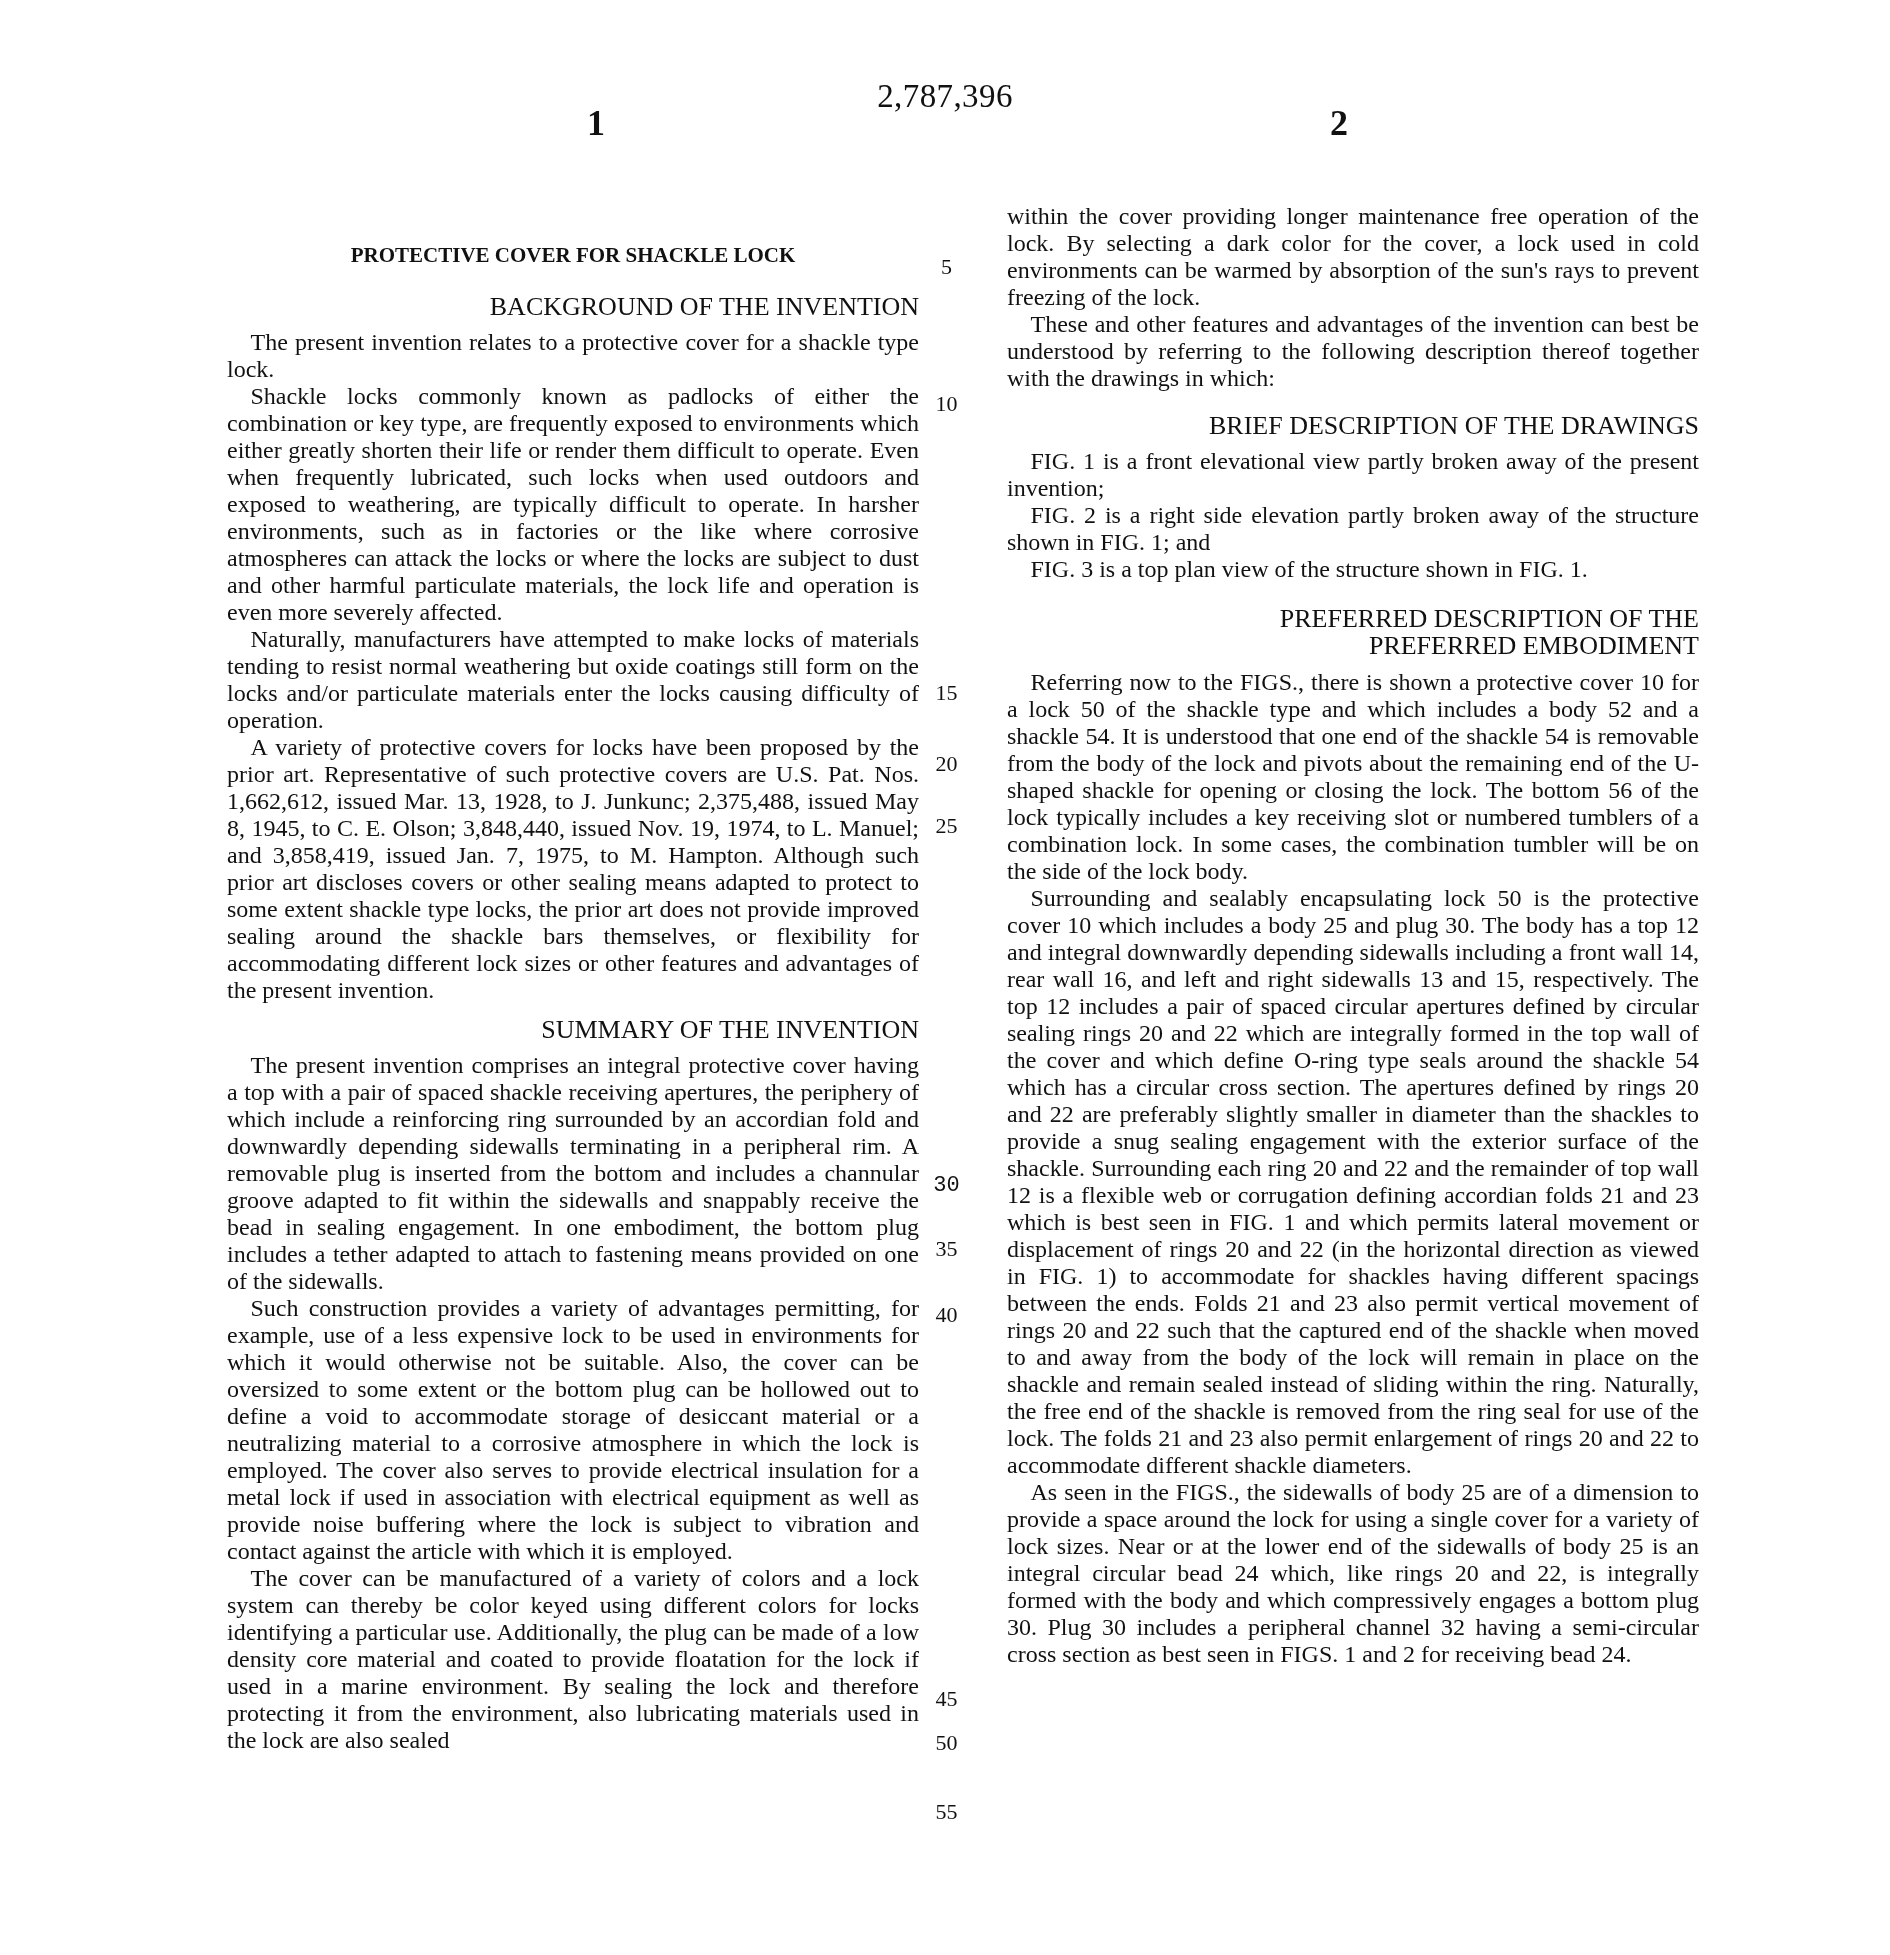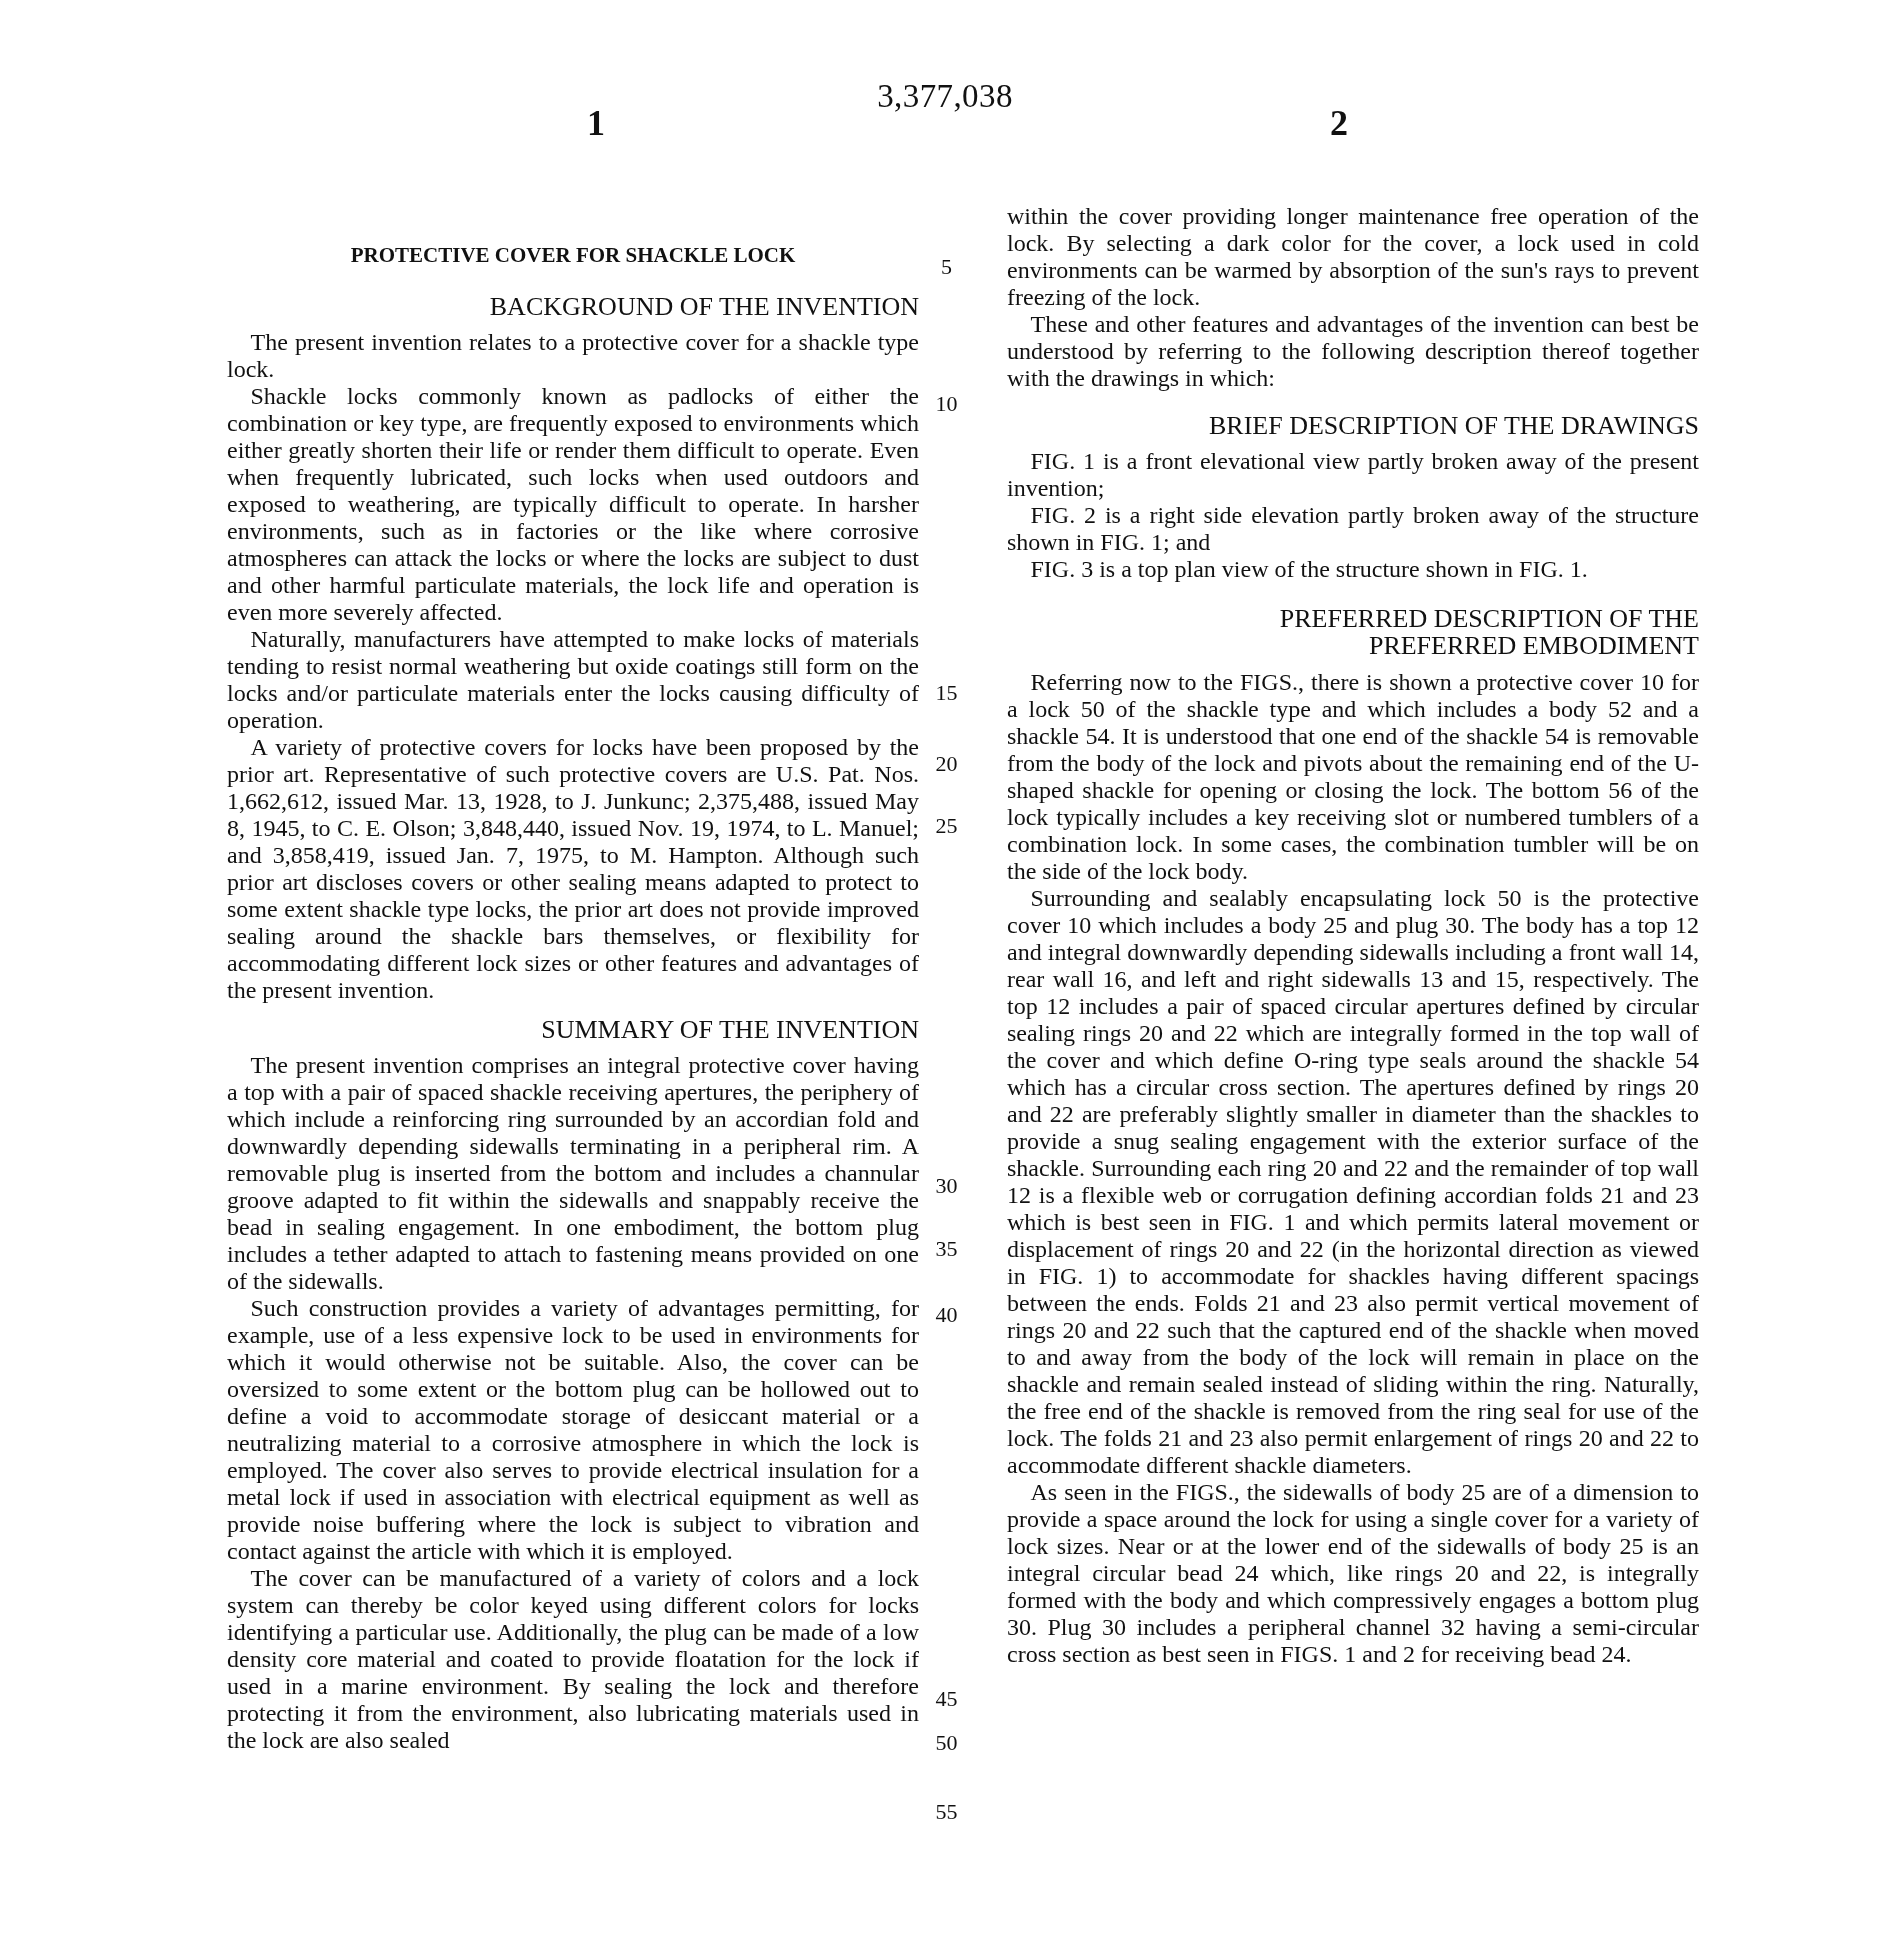--- a/index.html
+++ b/index.html
@@ -11,21 +11,21 @@
   .col p{margin:0;text-indent:23.5px;}
   .col p.noindent{text-indent:0;}
   .title{text-align:center;font-weight:bold;font-size:21px;margin:55px 0 23.5px 0;text-indent:0;}
   .heading{text-align:right;font-size:26px;margin:11.7px 0 9.4px 0;text-indent:0;}
   .heading.two{line-height:26.6px;}
   .lnum{position:absolute;font-size:22px;width:35px;text-align:center;}
 </style>
 </head>
 <body>
 
-<div class="patno">3,377,038</div>
+<div class="patno">2,787,396</div>
 <div class="colnum" style="left:587px;">1</div>
 <div class="colnum" style="left:1330px;">2</div>
 
 <div class="col" style="left:227px;top:164px;width:692px;">
   <div class="title" style="margin-top:78px;">PROTECTIVE COVER FOR SHACKLE LOCK</div>
   <div class="heading">BACKGROUND OF THE INVENTION</div>
   <p>The present invention relates to a protective cover for a shackle type lock.</p>
   <p>Shackle locks commonly known as padlocks of either the combination or key type, are frequently exposed to environments which either greatly shorten their life or render them difficult to operate. Even when frequently lubricated, such locks when used outdoors and exposed to weathering, are typically difficult to operate. In harsher environments, such as in factories or the like where corrosive atmospheres can attack the locks or where the locks are subject to dust and other harmful particulate materials, the lock life and operation is even more severely affected.</p>
   <p>Naturally, manufacturers have attempted to make locks of materials tending to resist normal weathering but oxide coatings still form on the locks and/or particulate materials enter the locks causing difficulty of operation.</p>
   <p>A variety of protective covers for locks have been proposed by the prior art. Representative of such protective covers are U.S. Pat. Nos. 1,662,612, issued Mar. 13, 1928, to J. Junkunc; 2,375,488, issued May 8, 1945, to C. E. Olson; 3,848,440, issued Nov. 19, 1974, to L. Manuel; and 3,858,419, issued Jan. 7, 1975, to M. Hampton. Although such prior art discloses covers or other sealing means adapted to protect to some extent shackle type locks, the prior art does not provide improved sealing around the shackle bars themselves, or flexibility for accommodating different lock sizes or other features and advantages of the present invention.</p>
@@ -34,21 +34,21 @@
   <p>Such construction provides a variety of advantages permitting, for example, use of a less expensive lock to be used in environments for which it would otherwise not be suitable. Also, the cover can be oversized to some extent or the bottom plug can be hollowed out to define a void to accommodate storage of desiccant material or a neutralizing material to a corrosive atmosphere in which the lock is employed. The cover also serves to provide electrical insulation for a metal lock if used in association with electrical equipment as well as provide noise buffering where the lock is subject to vibration and contact against the article with which it is employed.</p>
   <p>The cover can be manufactured of a variety of colors and a lock system can thereby be color keyed using different colors for locks identifying a particular use. Additionally, the plug can be made of a low density core material and coated to provide floatation for the lock if used in a marine environment. By sealing the lock and therefore protecting it from the environment, also lubricating materials used in the lock are also sealed</p>
 </div>
 
 <div>
   <span class="lnum" style="left:929px;top:254px;">5</span>
   <span class="lnum" style="left:929px;top:391px;">10</span>
   <span class="lnum" style="left:929px;top:680px;">15</span>
   <span class="lnum" style="left:929px;top:751px;">20</span>
   <span class="lnum" style="left:929px;top:813px;">25</span>
-  <span class="lnum" style="left:929px;top:1173px;">30</span>
+  <span class="lnum" style="left:929px;top:1173px;font-family:Liberation Mono, monospace;">30</span>
   <span class="lnum" style="left:929px;top:1236px;">35</span>
   <span class="lnum" style="left:929px;top:1302px;">40</span>
   <span class="lnum" style="left:929px;top:1662px;margin-top:24px;">45</span>
   <span class="lnum" style="left:929px;top:1730px;">50</span>
   <span class="lnum" style="left:929px;top:1799px;">55</span>
 
 </div>
 
 <div class="col" style="left:1007px;top:203px;width:692px;">
   <p class="noindent">within the cover providing longer maintenance free operation of the lock. By selecting a dark color for the cover, a lock used in cold environments can be warmed by absorption of the sun's rays to prevent freezing of the lock.</p>

